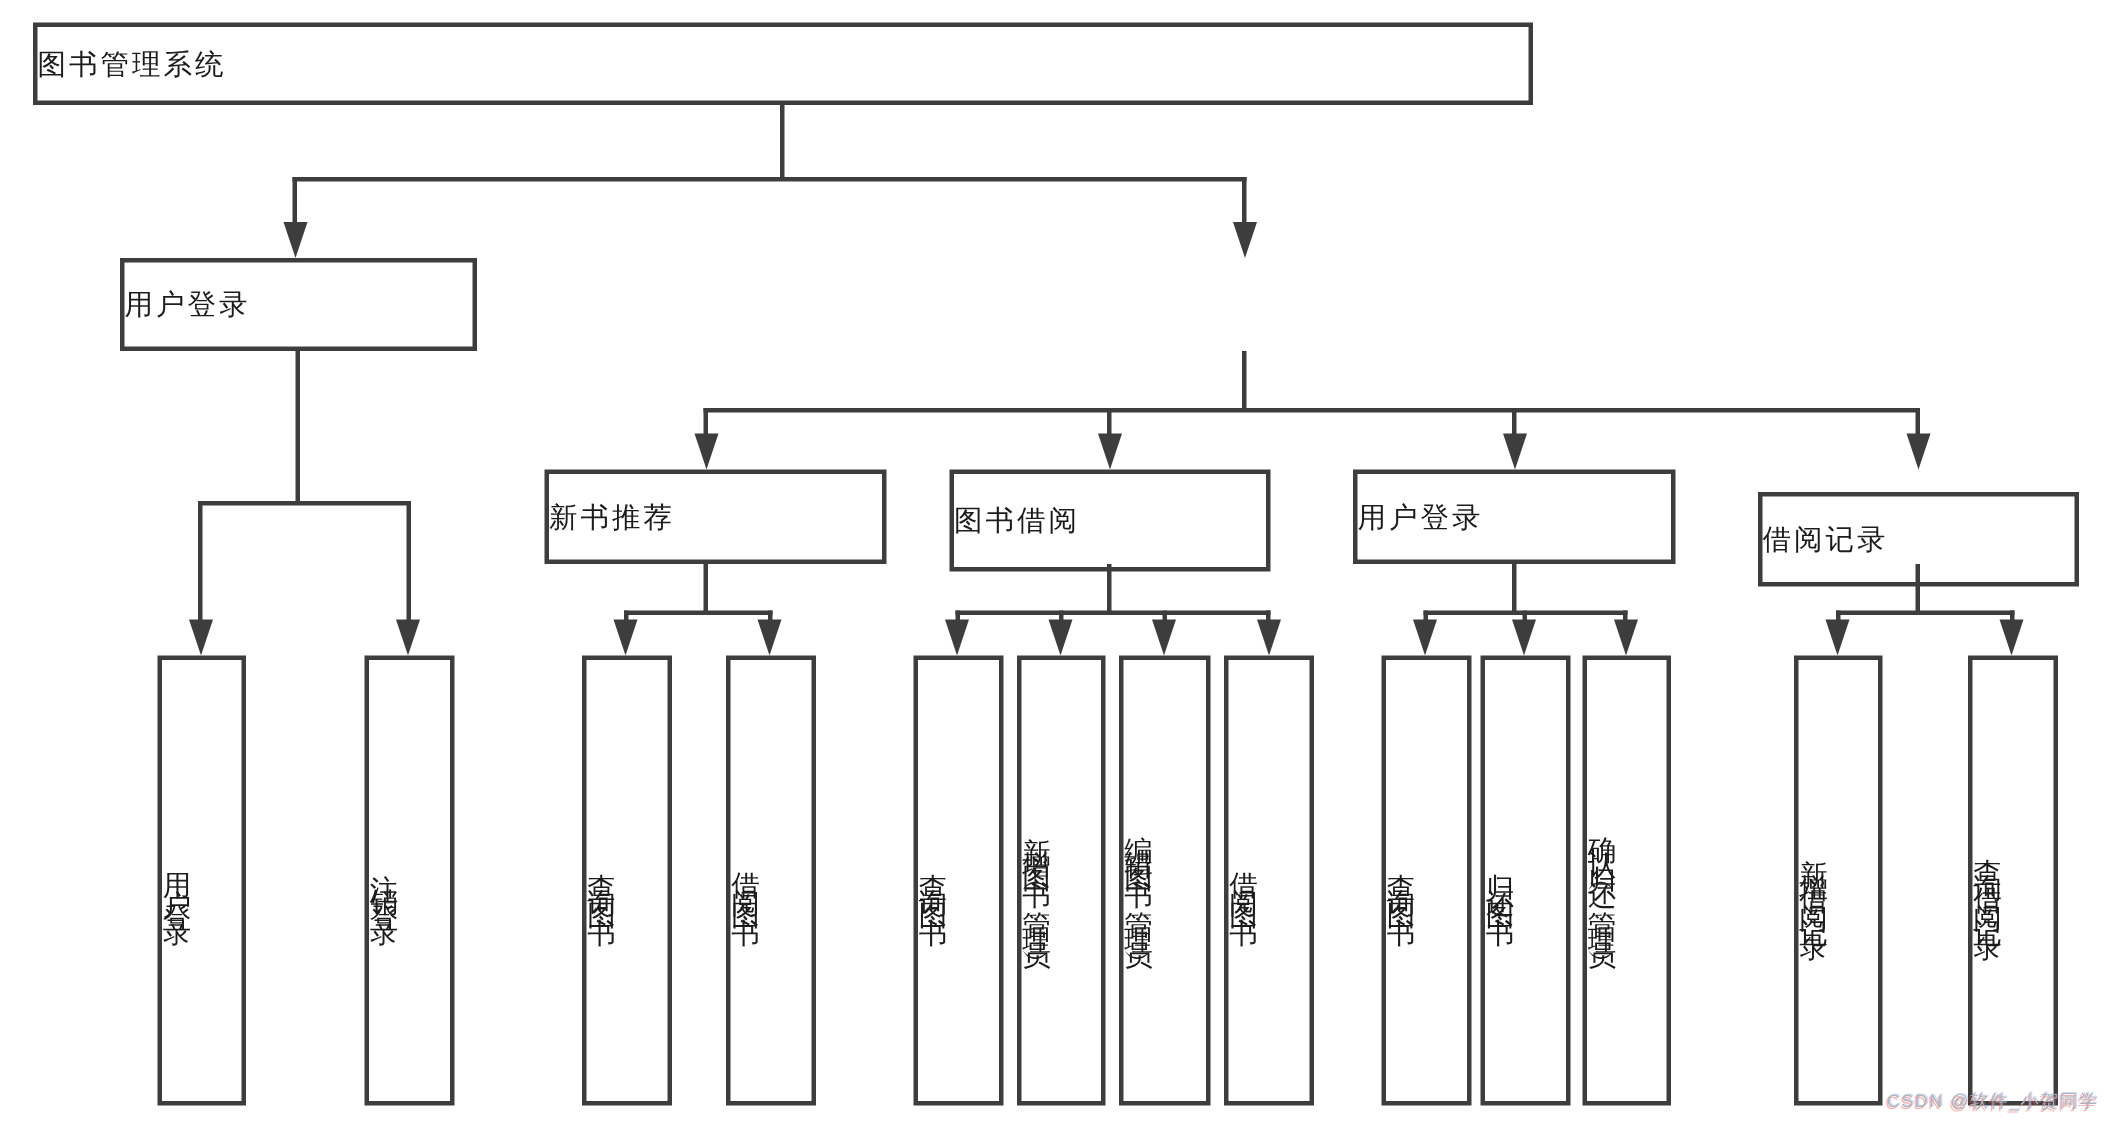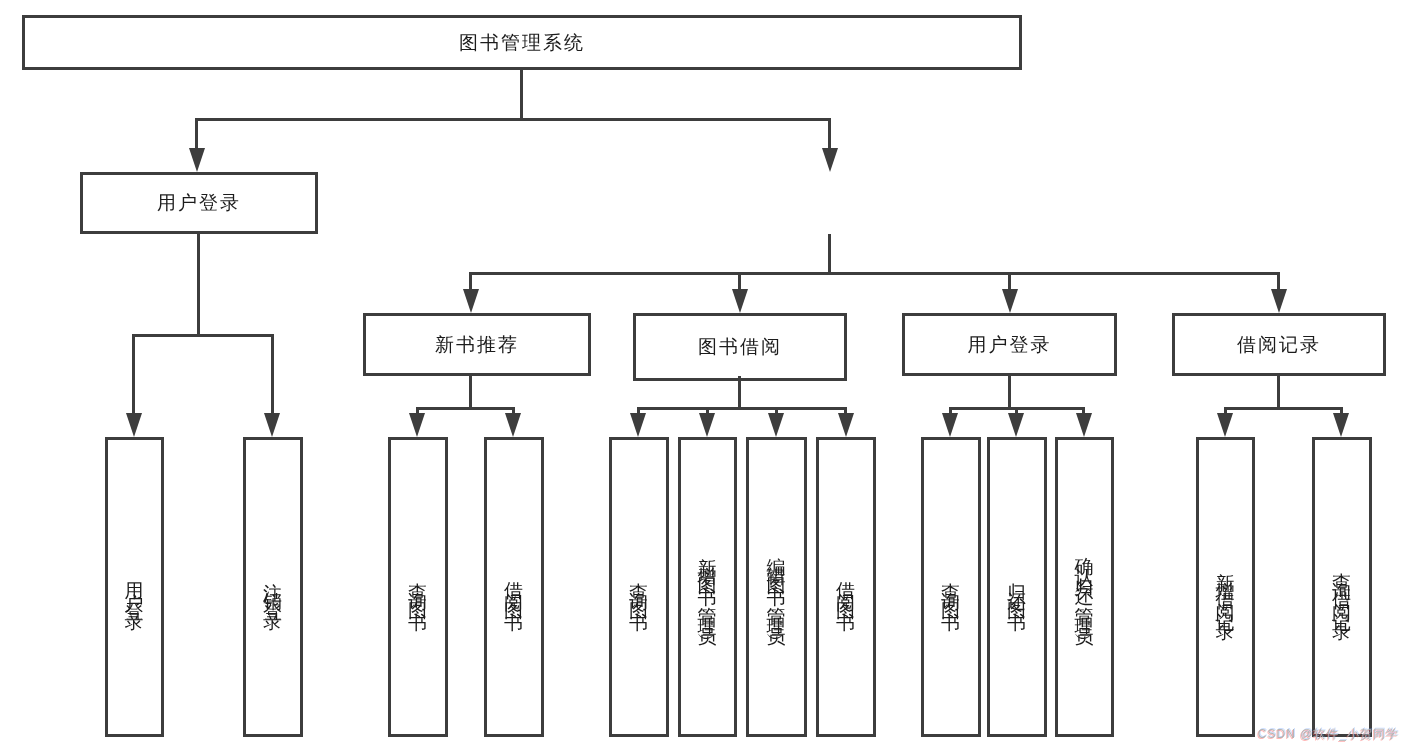--- a/index.html
+++ b/index.html
@@ -10,21 +10,20 @@
     font-family:"Liberation Sans","DejaVu Sans",sans-serif;
     overflow:hidden;
   }
   .box {
     position:absolute;
     box-sizing:border-box;
     background:#ffffff;
     border:3px solid #3d3d3d;
     display:flex;
     align-items:center;
-    justify-content:center;
     color:#1c1c1c;
   }
   .hlabel {
     font-size:19px;
     letter-spacing:2px;
     white-space:nowrap;
   }
   .vtext {
     writing-mode:vertical-rl;
     text-orientation:mixed;
@@ -92,21 +91,21 @@
 
   <div class="box" style="left:363px;top:313px;width:228px;height:63px">
     <span class="hlabel">新书推荐</span>
   </div>
   <div class="box" style="left:633px;top:313px;width:214px;height:68px">
     <span class="hlabel">图书借阅</span>
   </div>
   <div class="box" style="left:902px;top:313px;width:215px;height:63px">
     <span class="hlabel">用户登录</span>
   </div>
-  <div class="box" style="left:1172px;top:313px;width:214px;height:63px">
+  <div class="box" style="left:1172px;top:328px;width:214px;height:63px">
     <span class="hlabel">借阅记录</span>
   </div>
 
   <div class="vline" style="left:469px;top:376px;height:33px"></div>
   <div class="vline" style="left:738px;top:376px;height:33px"></div>
   <div class="vline" style="left:1008px;top:376px;height:33px"></div>
   <div class="vline" style="left:1277px;top:376px;height:33px"></div>
 
   <div class="hline" style="left:416px;top:407px;width:99px"></div>
   <div class="hline" style="left:637px;top:407px;width:210px"></div>

